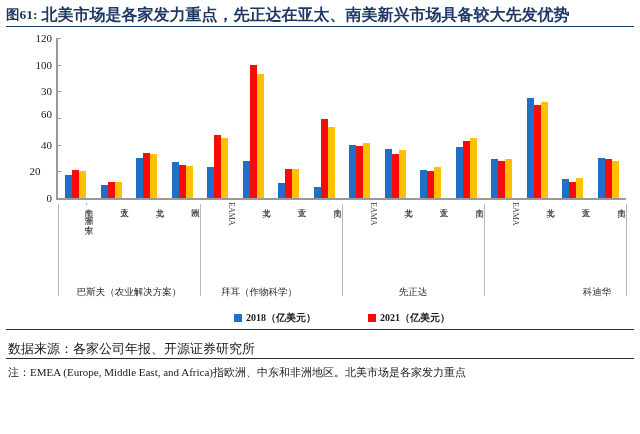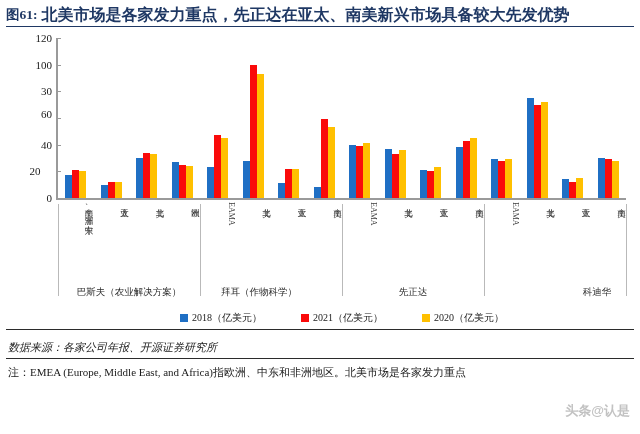--- a/index.html
+++ b/index.html
@@ -93,35 +93,34 @@
   }
   .grpname{
     position:absolute;top:258px;height:14px;
     font-size:9.5px;color:#2b2b2b;text-align:center;
     font-family:"Liberation Serif",serif;white-space:nowrap;
   }
 
   
   .legend{
     position:absolute;left:52px;top:282px;width:568px;height:16px;
-    display:flex;align-items:center;justify-content:center;gap:39px;
+    display:flex;align-items:center;justify-content:center;gap:52px;font-weight:bold;
   }
   .legend-item{display:flex;align-items:center;gap:4px;}
   .swatch{width:8px;height:8px;display:inline-block;}
   .legend-label{font-size:10px;color:#1a1a1a;white-space:nowrap;}
 
   
   .rule{
     position:absolute;left:6px;top:329px;width:628px;height:1px;
     background:#2b2b2b;
   }
   .src{
-    position:absolute;left:8px;top:340px;font-size:11px;color:#1a1a1a;
+    position:absolute;left:8px;top:340px;font-size:13px;color:#1a1a1a;
     white-space:nowrap;
-    font-style:italic;
   }
   .rule2{
     position:absolute;left:6px;top:358px;width:628px;height:1px;
     background:#2b2b2b;
   }
   .note{
     position:absolute;left:8px;top:364px;width:624px;
     font-size:11px;line-height:17px;color:#1a1a1a;
   }
   .note .ln{display:block;white-space:nowrap;}
@@ -290,29 +289,24 @@
 
       <div class="legend" id="legend">
           <div class="legend-item">
             <span class="swatch" style="background: rgb(31, 111, 196);"></span>
             <span class="legend-label">2018（亿美元）</span>
           </div>
           <div class="legend-item">
             <span class="swatch" style="background: rgb(250, 10, 10);"></span>
             <span class="legend-label">2021（亿美元）</span>
           </div>
-          <div class="legend-item">
-            <span class="swatch" style="background: rgb(255, 192, 0);"></span>
-            <span class="legend-label">2020（亿美元）</span>
-          </div>
         </div>
     </div>
   </div>
 
   <div class="rule"></div>
   <div class="src">数据来源：各家公司年报、开源证券研究所</div>
   <div class="rule2"></div>
   <div class="note">
     <span class="ln">注：EMEA (Europe, Middle East, and Africa)指欧洲、中东和非洲地区。北美市场是各家发力重点</span>
   </div>
-  <div class="watermark">头条@认是</div>
 
 </div>
 
 </body></html>

